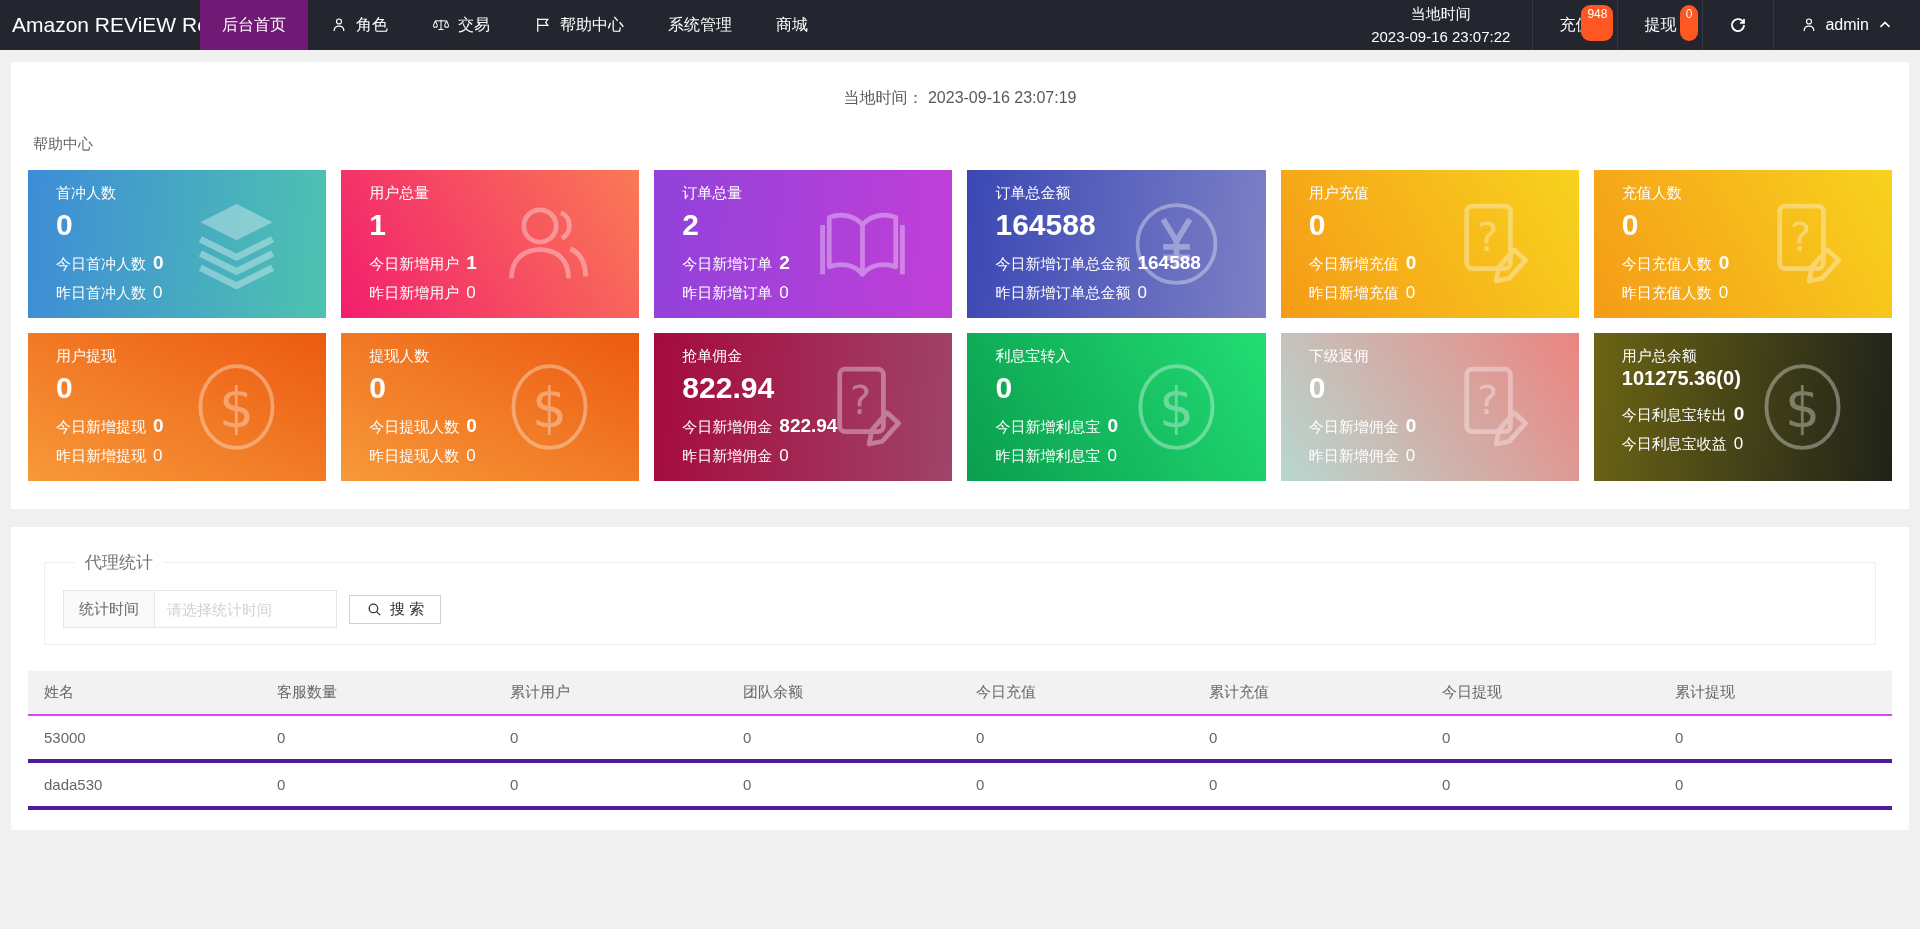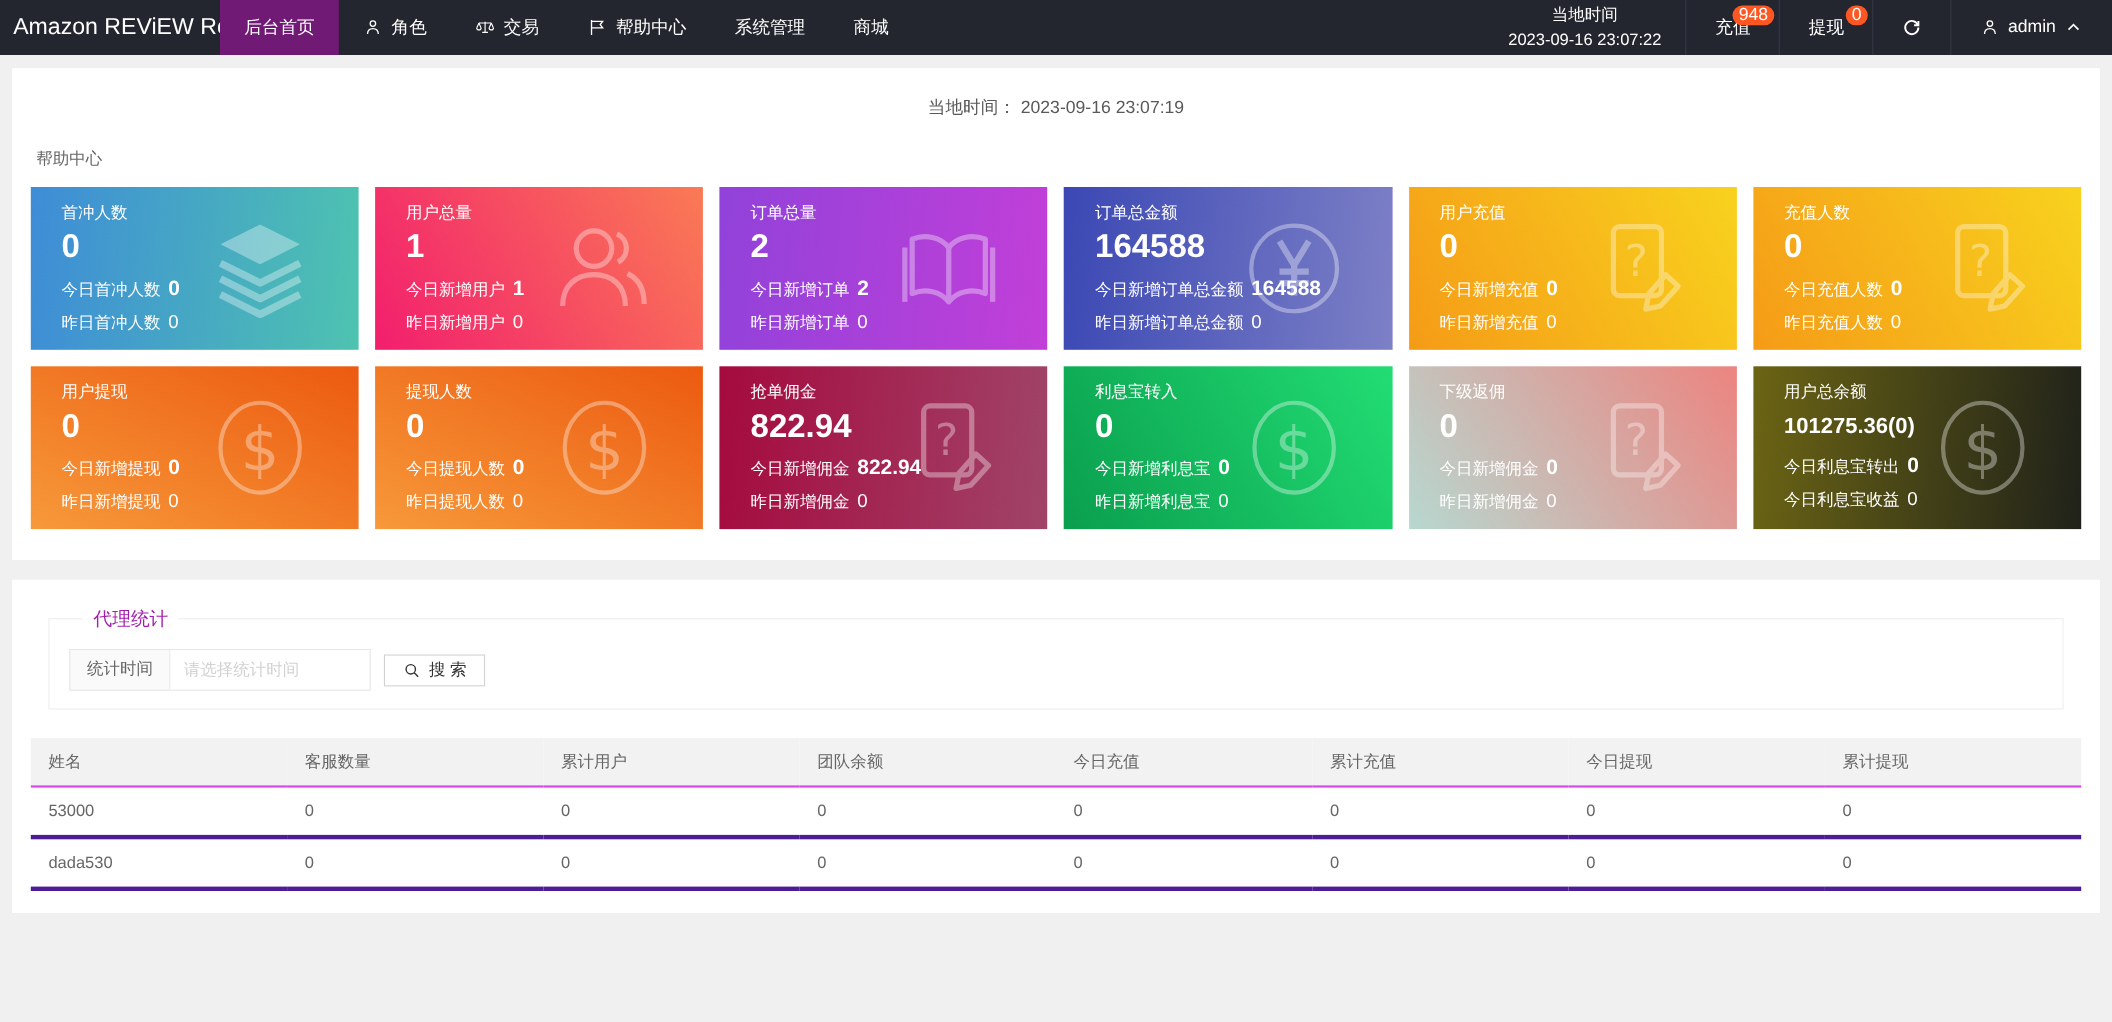--- a/index.html
+++ b/index.html
@@ -15,46 +15,46 @@
     font-size:16px; color:#fff; cursor:pointer; }
   .menu-item.active { background:#701a75; }
   .nav-ic { display:inline-flex; width:18px; height:18px; color:#fff; }
   .nav-ic svg { width:100%; height:100%; }
   .header-right { margin-left:auto; display:flex; align-items:stretch; }
   .time-block { display:flex; flex-direction:column; justify-content:center; align-items:center;
     padding:0 22px; font-size:15px; line-height:1.55; }
   .h-item { position:relative; display:flex; align-items:center; gap:7px;
     padding:0 26px; font-size:16px; border-left:1px solid #343845; cursor:pointer; }
   .badge { position:absolute; top:5px; right:4px; background:#ff5722; color:#fff;
-    font-size:16px; line-height:18px; height:18px; min-width:18px; 
+    font-size:12px; line-height:18px; height:36px; min-width:18px; 
     padding:0 6px; border-radius:9px; }
 
   
   .panel { background:#fff; margin:0 11px; }
   .panel1 { margin-top:12px; padding:14px 17px 28px; }
   .center-time { text-align:center; color:#595959; font-size:16px; padding-top:12px; }
   .section-label { color:#666; font-size:15px; margin:26px 0 16px 5px; }
 
   
   .cards { display:grid; grid-template-columns:repeat(6,1fr); gap:15px; }
   .card { position:relative; height:148px; padding:14px 28px; color:#fff; overflow:hidden; }
   .card-title { font-size:15px; }
   .card-value { font-size:30px; font-weight:bold; margin-top:5px; line-height:1.15; }
-  .card-value.small { font-size:20px; margin-top:11px; padding-bottom:4px; }
+  .card-value.small { font-size:20px; margin-top:1px; padding-bottom:4px; }
   .card-line { font-size:15px; margin-top:9px; }
   .card-line strong { font-size:19px; margin-left:7px; font-weight:bold; }
   .card-line .v { font-size:17px; margin-left:7px; }
   .card-icon { position:absolute; right:42px; top:50%; transform:translateY(-50%);
     width:95px; height:95px; opacity:.35; color:#fff; }
   .card-icon svg { width:100%; height:100%; }
 
   
   .panel2 { margin-top:18px; padding:16px 17px 20px; min-height:270px; }
   fieldset { border:1px solid #eee; margin:8px 16px 0; padding:10px 18px 16px; }
-  legend { font-size:17px; color:#a21caf; padding:0 10px; margin-left:12px; }
+  legend { font-size:17px; color:#737373; padding:0 10px; margin-left:12px; }
   .form-row { display:flex; align-items:center; margin-top:6px; }
   .form-label { height:38px; line-height:36px; padding:0 15px; background:#fafafa;
     border:1px solid #e6e6e6; color:#666; font-size:15px; }
   .form-input { height:38px; width:182px; border:1px solid #e6e6e6; border-left:none;
     padding:0 12px; font-size:15px; color:#666; outline:none; font-family:inherit; }
   .form-input::placeholder { color:#d2d2d2; }
   .search-btn { margin-left:12px; height:29px; display:flex; align-items:center; gap:7px;
     padding:0 16px; background:#fff; border:1px solid #d2d2d2; font-size:15px; color:#333;
     cursor:pointer; font-family:inherit; }
   .search-btn .nav-ic { color:#333; width:17px; height:17px; }

